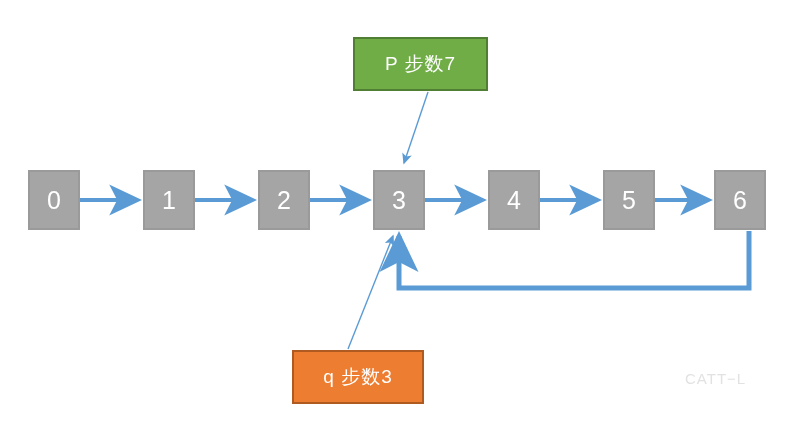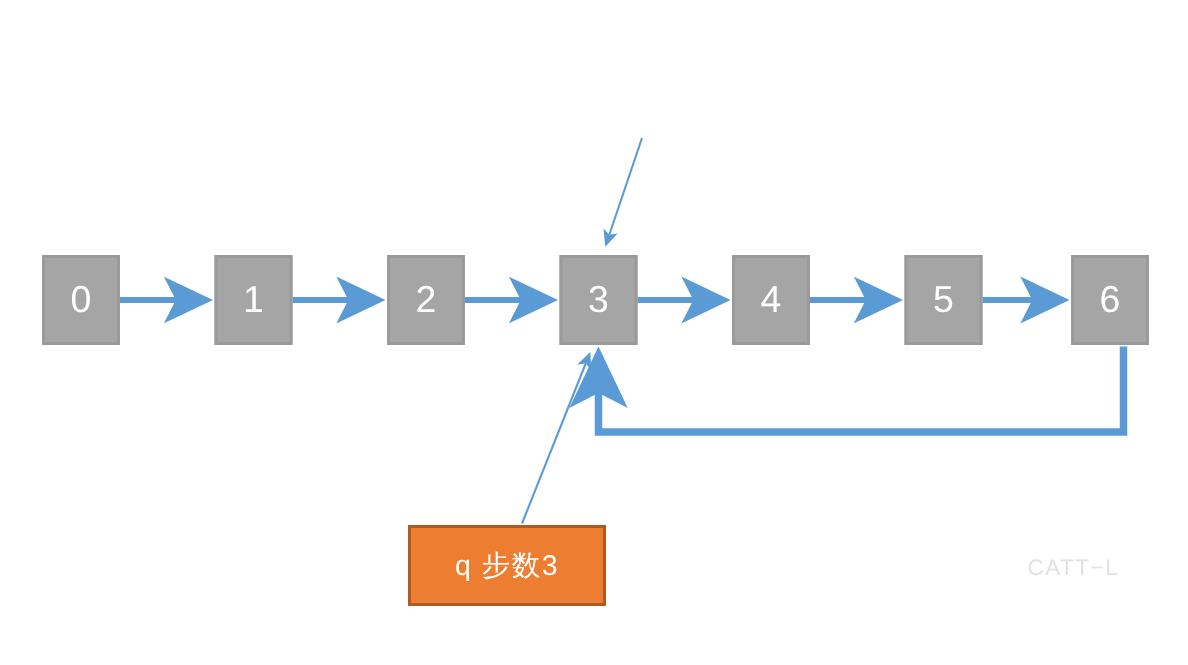--- a/index.html
+++ b/index.html
@@ -53,21 +53,21 @@
   }
   #label-p {
     left: 353px;
     top: 37px;
     width: 135px;
     height: 54px;
     background: #70ad47;
     border: 2px solid #507e32;
   }
   #label-q {
-    left: 272px;
+    left: 292px;
     top: 350px;
     width: 132px;
     height: 54px;
     background: #ed7d31;
     border: 2px solid #ae5a21;
   }
   #watermark {
     position: absolute;
     left: 685px;
     top: 370px;
@@ -124,20 +124,23 @@
   <div class="node" style="left:488px; top:170px;">
     <span>4</span>
   </div>
   <div class="node" style="left:603px; top:170px;">
     <span>5</span>
   </div>
   <div class="node" style="left:714px; top:170px;">
     <span>6</span>
   </div>
 
+  <div class="label-box" id="label-p">
+    <span>P  步数7</span>
+  </div>
 
   <div class="label-box" id="label-q">
     <span>q  步数3</span>
   </div>
 
   <div id="watermark">CATT−L</div>
 
 </div>
 
 </body></html>

